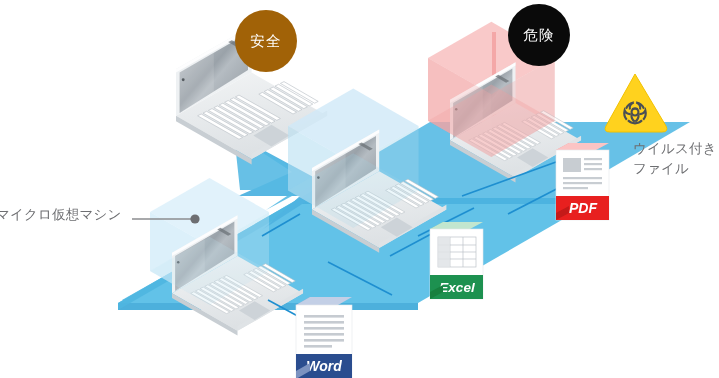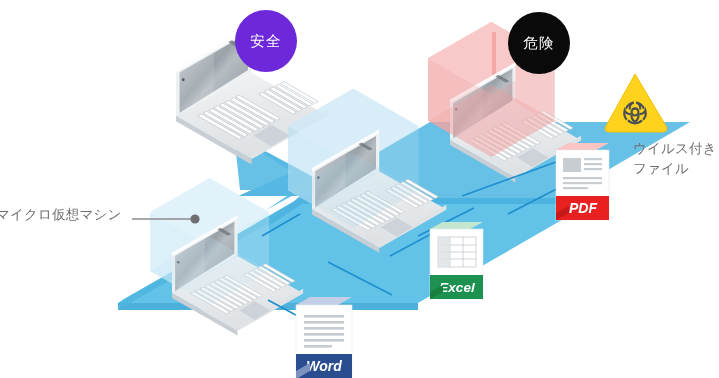--- a/index.html
+++ b/index.html
@@ -45,25 +45,25 @@
     border-radius: 50%;
     display: flex;
     align-items: center;
     justify-content: center;
     font-size: 14.5px;
     letter-spacing: 1.2px;
   }
   #badge-safe {
     left: 235px; top: 10px;
     width: 62px; height: 62px;
-    background: #6d28d9;
+    background: #a16207;
     color: #ffffff;
   }
   #badge-danger {
-    left: 508px; top: 12px;
+    left: 508px; top: 4px;
     width: 62px; height: 62px;
     background: #0a0a0a;
     color: #ffffff;
   }
 </style>
 </head>
 <body>
 
 <div id="stage">
 

